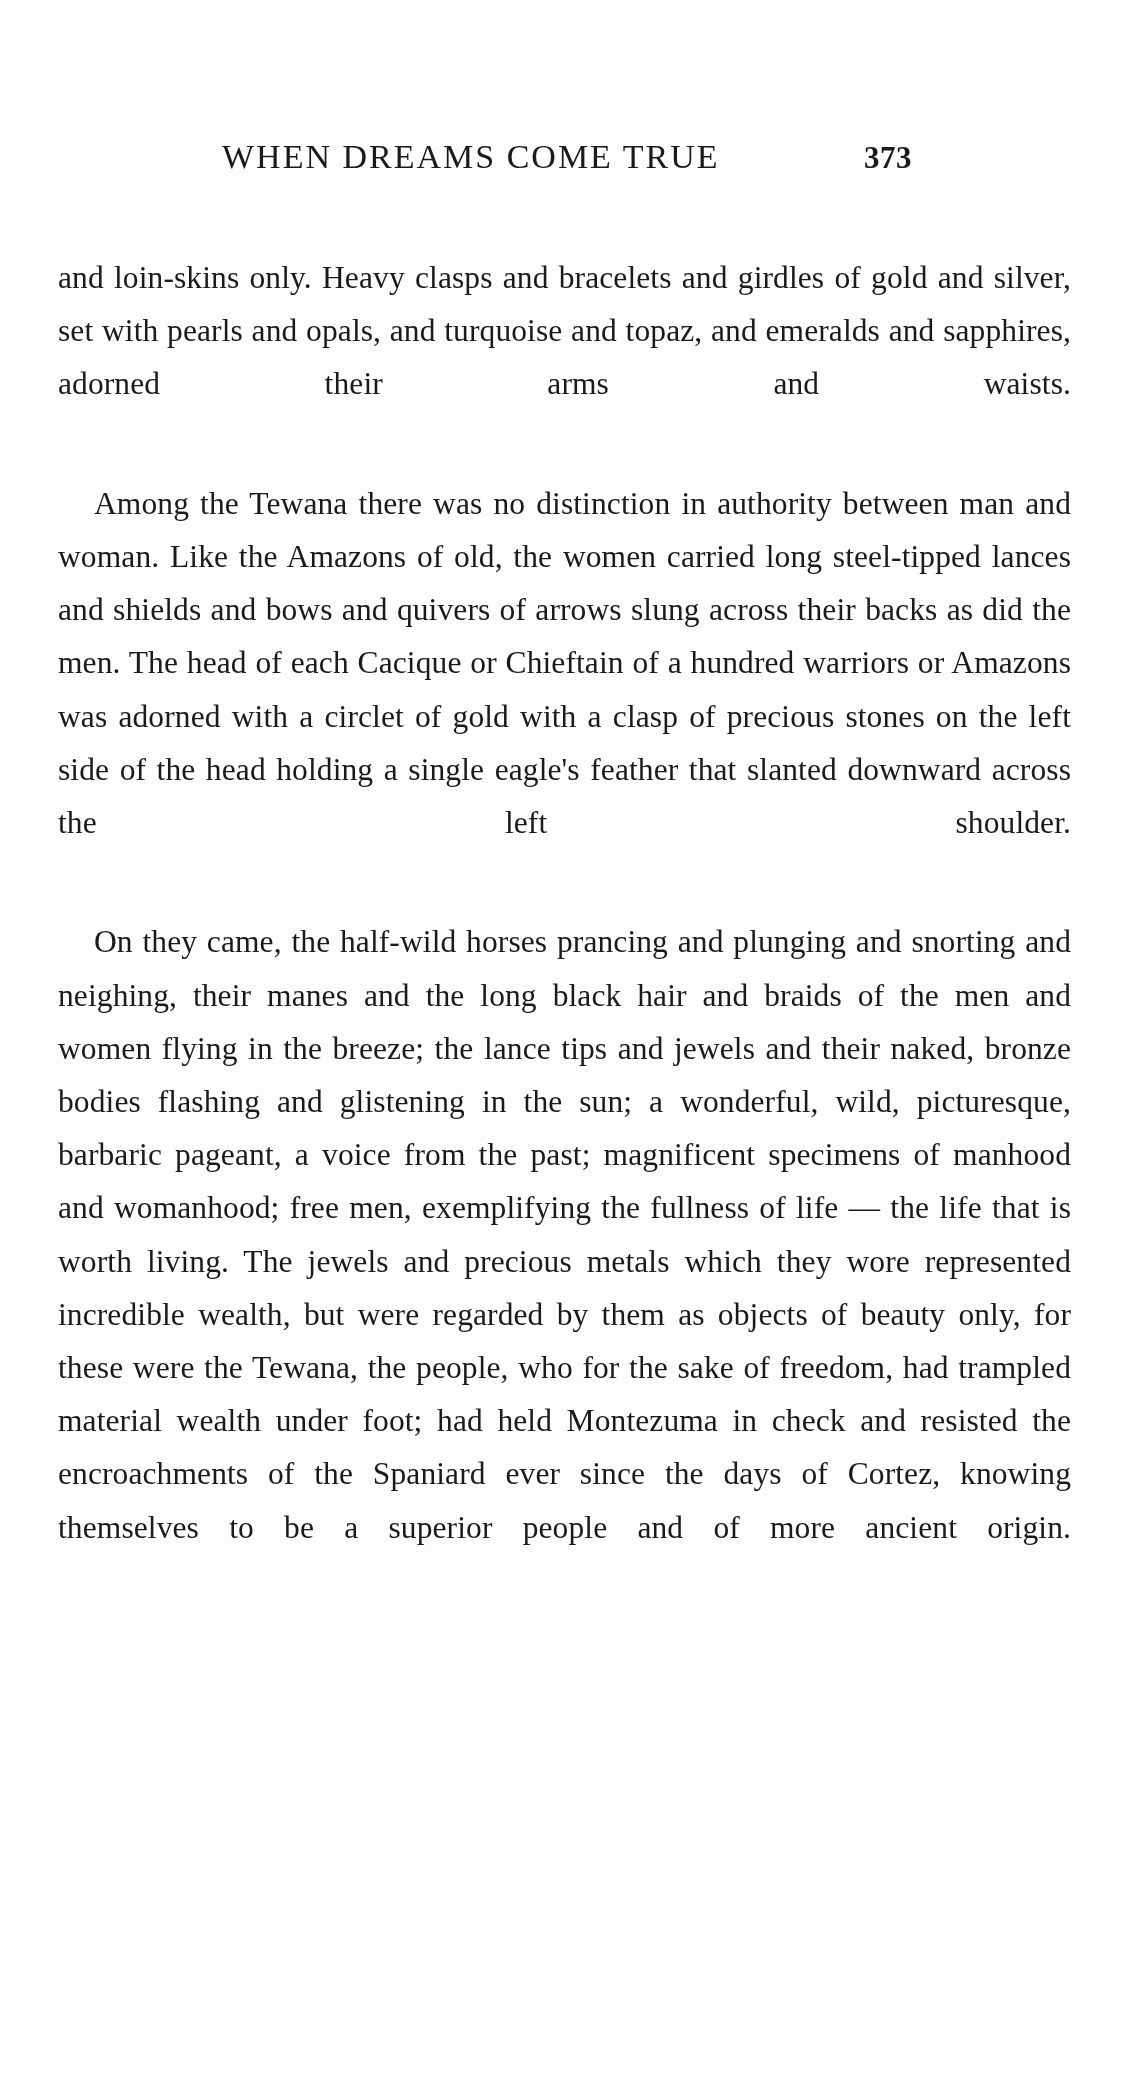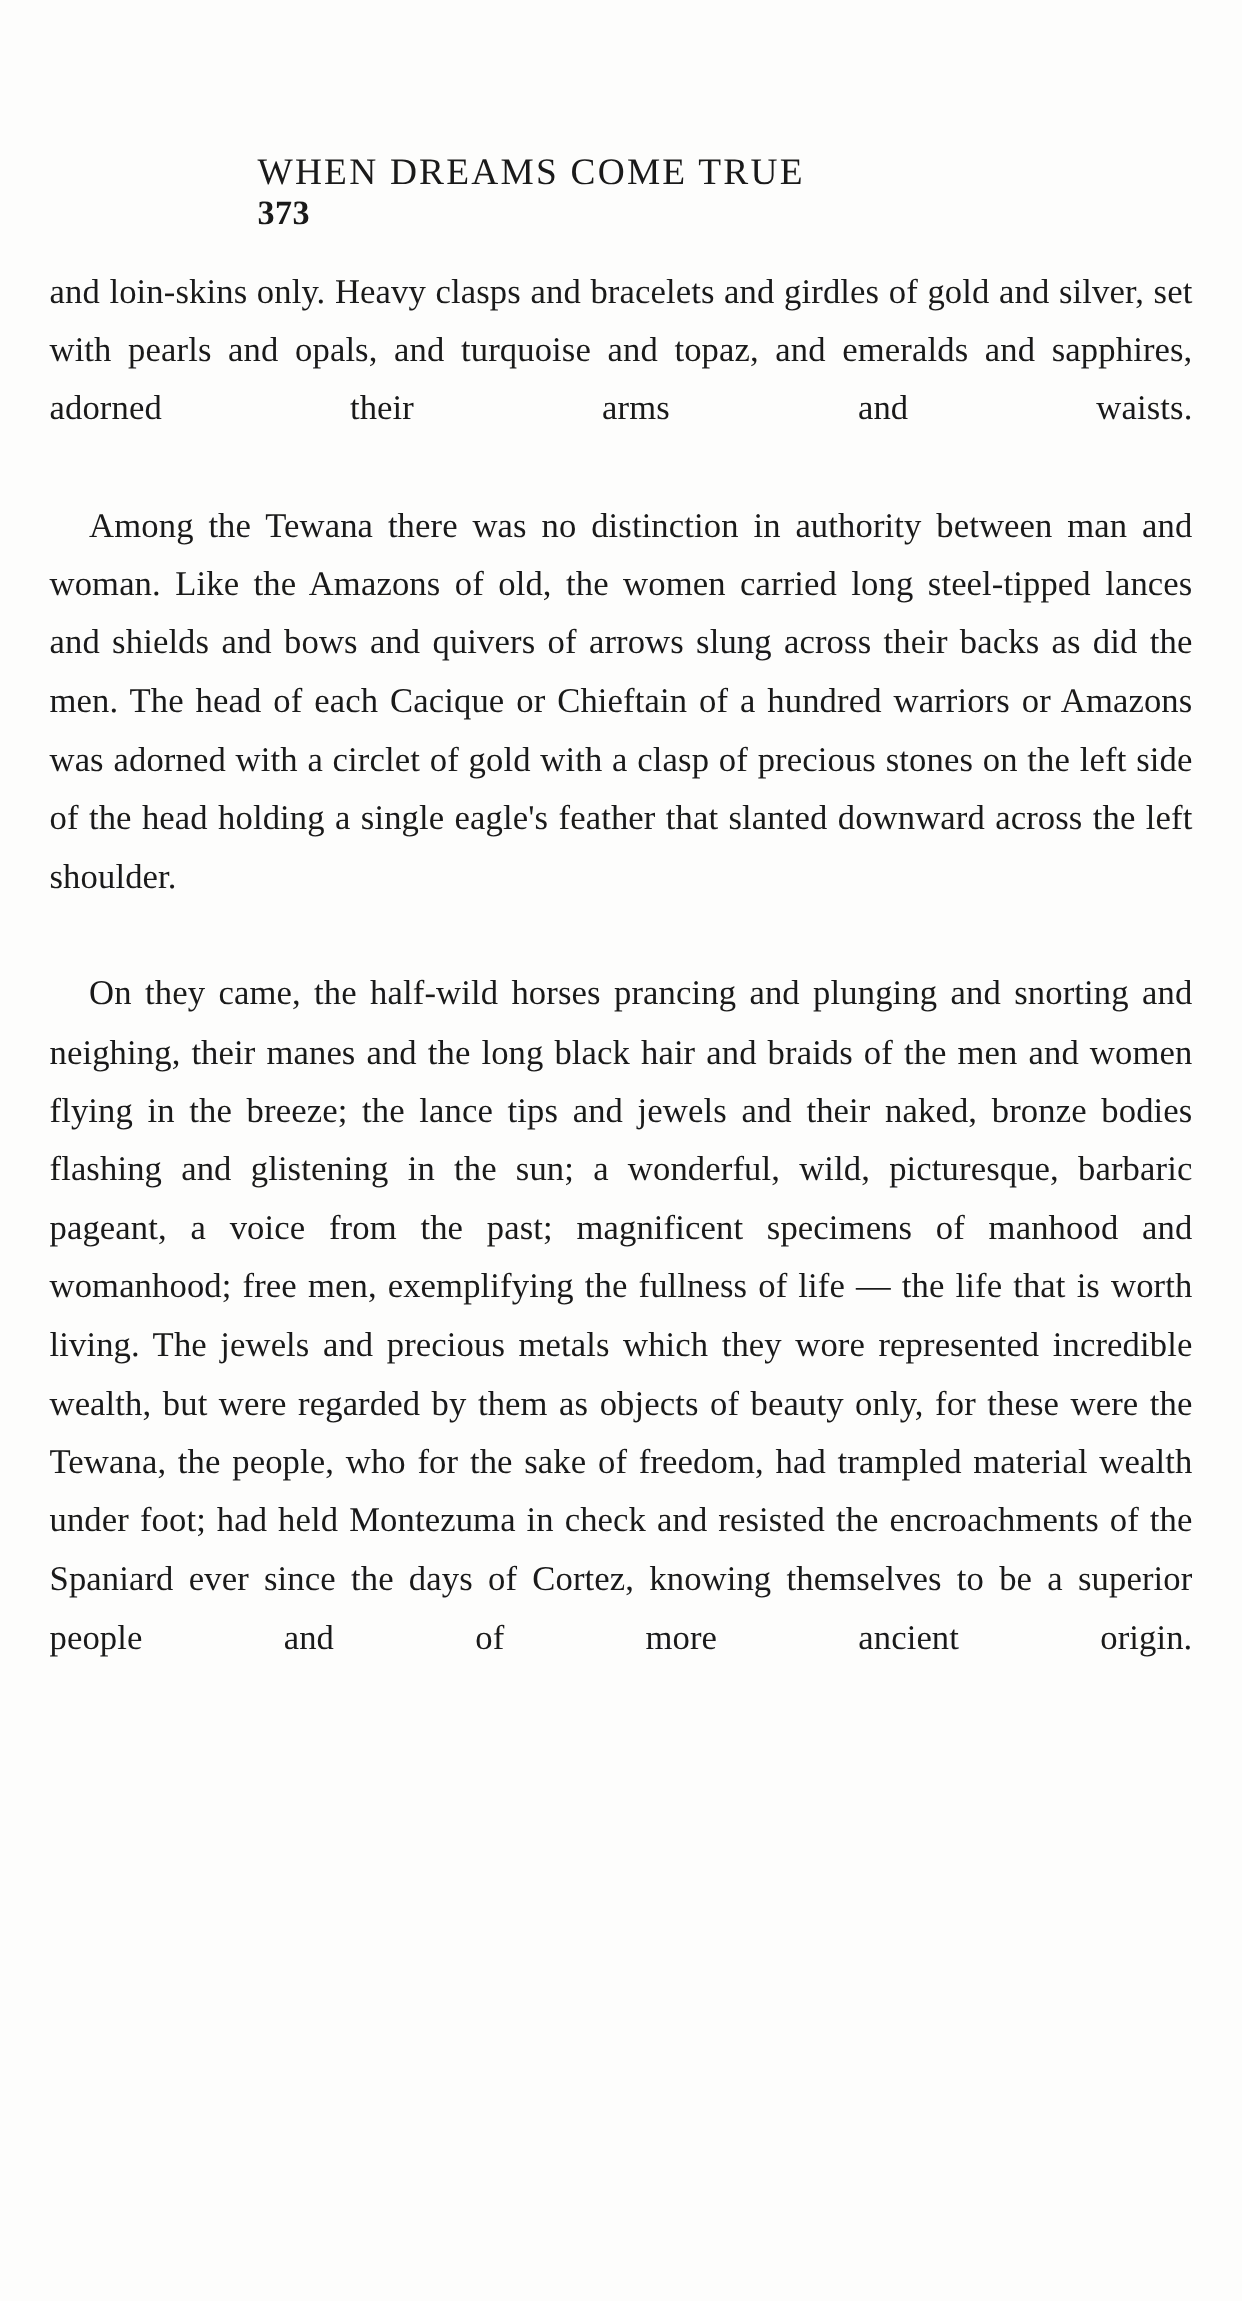--- a/index.html
+++ b/index.html
@@ -23,21 +23,20 @@
     background: #fdfdfc;
   }
   .running-head {
     position: absolute;
     top: 138px;
     left: 222px;
     width: 690px;
     display: flex;
     align-items: baseline;
     justify-content: space-between;
-    flex-direction: column;
   }
   .running-head-title {
     font-size: 34px;
     letter-spacing: 2.0px;
     font-weight: 400;
     white-space: nowrap;
   }
   .running-head-folio {
     font-size: 31px;
     font-weight: 700;
@@ -46,21 +45,21 @@
   }
   .body-text {
     position: absolute;
     top: 238px;
     left: 40px;
     width: 1049px;
     box-sizing: border-box;
     padding: 0 5px;
   }
   .para {
-    margin: 0;
+    margin: 13px;
     font-size: 31.5px;
     line-height: 53.2px;
     text-align: justify;
     text-justify: inter-word;
     letter-spacing: 0.1px;
     word-spacing: 0.5px;
     hyphens: manual;
   }
   .para.indent {
     text-indent: 36px;

